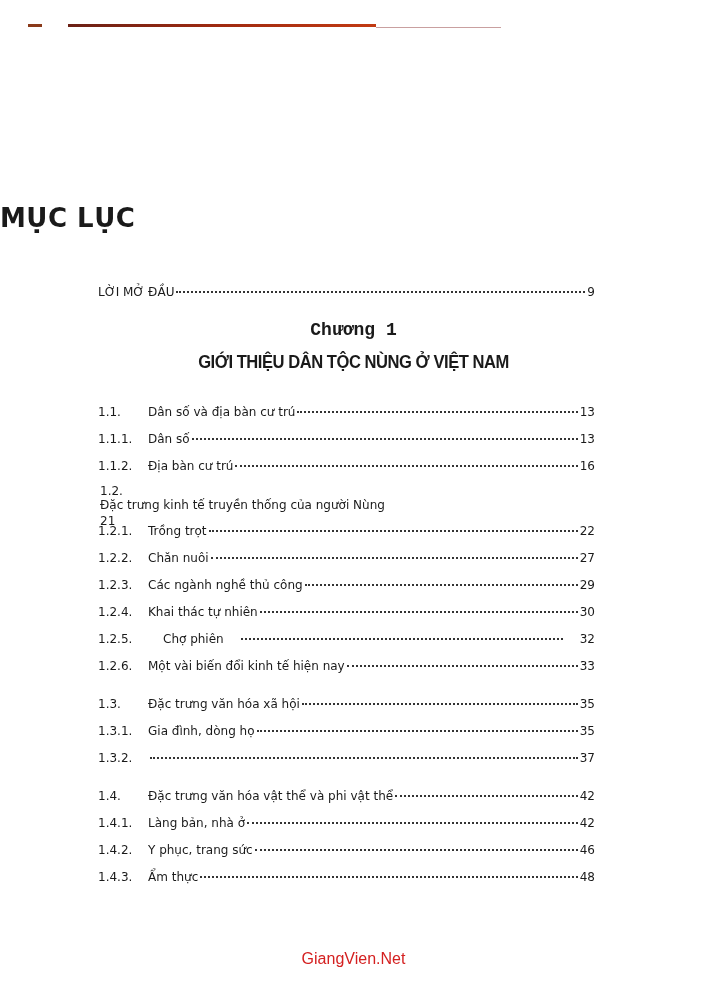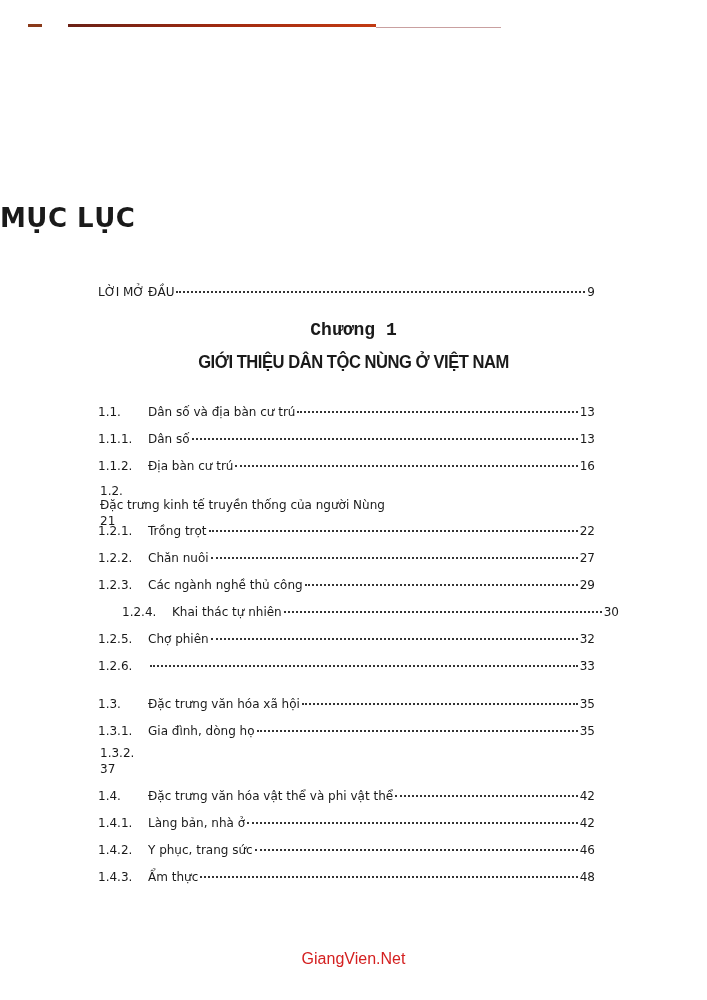--- a/index.html
+++ b/index.html
@@ -104,51 +104,52 @@
   <span class="toc-text">Chăn nuôi</span>
   <span class="toc-dots"></span>
   <span class="toc-page">27</span>
 </div>
 <div class="toc-row" style="top:573px;">
   <span class="toc-num">1.2.3.</span>
   <span class="toc-text">Các ngành nghề thủ công</span>
   <span class="toc-dots"></span>
   <span class="toc-page">29</span>
 </div>
-<div class="toc-row" style="top:600px;margin-left:24px;">
+<div class="toc-row" style="top:600px;">
   <span class="toc-num">1.2.4.</span>
   <span class="toc-text">Khai thác tự nhiên</span>
   <span class="toc-dots"></span>
   <span class="toc-page">30</span>
 </div>
-<div class="toc-row" style="top:627px;">
+<div class="toc-row" style="top:627px;gap:15px;">
   <span class="toc-num">1.2.5.</span>
   <span class="toc-text">Chợ phiên</span>
   <span class="toc-dots"></span>
   <span class="toc-page">32</span>
 </div>
 <div class="toc-row" style="top:654px;">
   <span class="toc-num">1.2.6.</span>
+  <span class="toc-text">Một vài biến đổi kinh tế hiện nay</span>
   <span class="toc-dots"></span>
   <span class="toc-page">33</span>
 </div>
 
 <div class="toc-row" style="top:692px;">
   <span class="toc-num">1.3.</span>
   <span class="toc-text">Đặc trưng văn hóa xã hội</span>
   <span class="toc-dots"></span>
   <span class="toc-page">35</span>
 </div>
 <div class="toc-row" style="top:719px;">
   <span class="toc-num">1.3.1.</span>
   <span class="toc-text">Gia đình, dòng họ</span>
   <span class="toc-dots"></span>
   <span class="toc-page">35</span>
 </div>
-<div class="toc-row" style="top:746px;flex-direction:column;">
+<div class="toc-row" style="top:746px;">
   <span class="toc-num">1.3.2.</span>
   <span class="toc-dots"></span>
   <span class="toc-page">37</span>
 </div>
 
 <div class="toc-row" style="top:784px;">
   <span class="toc-num">1.4.</span>
   <span class="toc-text">Đặc trưng văn hóa vật thể và phi vật thể</span>
   <span class="toc-dots"></span>
   <span class="toc-page">42</span>

